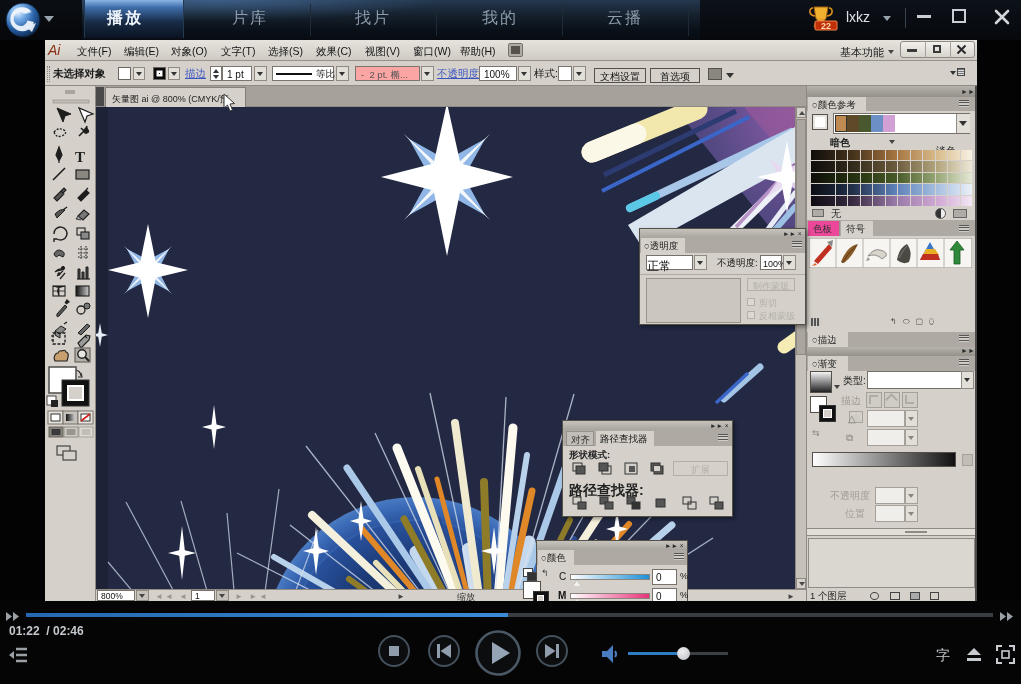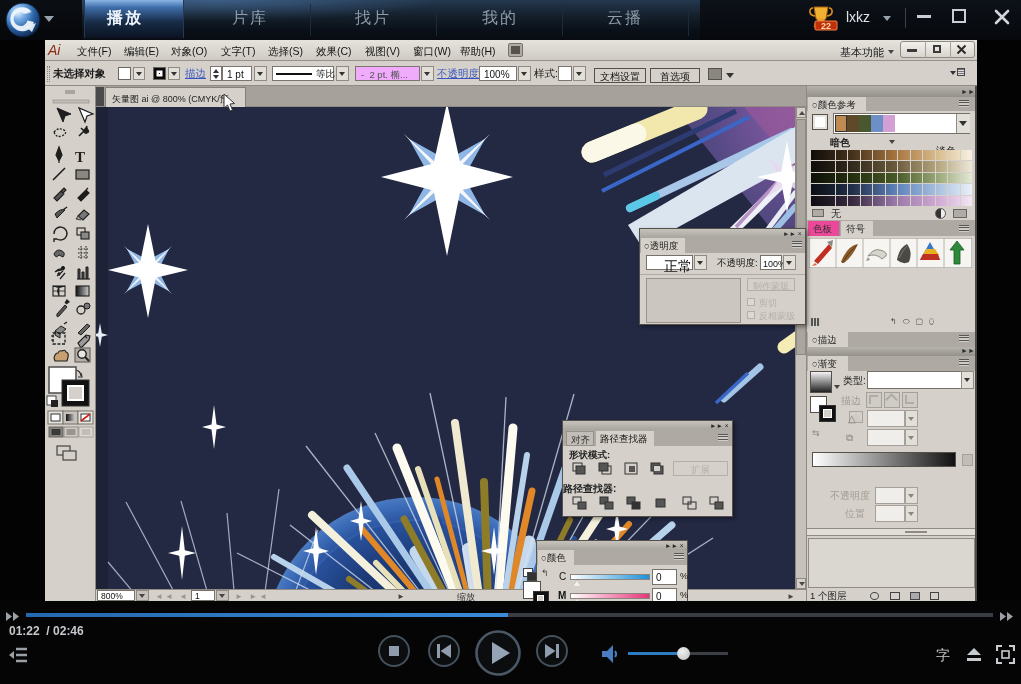--- a/index.html
+++ b/index.html
@@ -103,21 +103,21 @@
   <div class="abs" style="left:168px;top:29px;width:0;height:0;border-left:3px solid transparent;border-right:3px solid transparent;border-bottom:4px solid #333"></div>
   <div class="abs" style="left:168px;top:35px;width:0;height:0;border-left:3px solid transparent;border-right:3px solid transparent;border-top:4px solid #333"></div>
   <div class="abs" style="left:177px;top:26px;width:30px;height:15px;background:#fff;border:1px solid #7a766f;font-size:10px;color:#111;padding:2px 0 0 4px">1 pt</div>
   <div class="abs" style="left:209px;top:26px;width:13px;height:15px;background:#e2dfd9;border:1px solid #8f8b84"></div>
   <div class="abs" style="left:212px;top:32px;width:0;height:0;border-left:3.5px solid transparent;border-right:3.5px solid transparent;border-top:4px solid #333"></div>
   <div class="abs" style="left:227px;top:26px;width:62px;height:15px;background:#fff;border:1px solid #7a766f"></div>
   <div class="abs" style="left:231px;top:32.5px;width:36px;height:2px;background:#111"></div>
   <div class="abs cjk" style="left:271px;top:28px;font-size:9.5px;color:#111">等比</div>
   <div class="abs" style="left:291px;top:26px;width:13px;height:15px;background:#e2dfd9;border:1px solid #8f8b84"></div>
   <div class="abs" style="left:294px;top:32px;width:0;height:0;border-left:3.5px solid transparent;border-right:3.5px solid transparent;border-top:4px solid #333"></div>
-  <div class="abs cjk" style="left:310px;top:26px;width:65px;height:15px;background:#f0abfc;border:1px solid #7a766f;font-size:9.5px;color:#555;padding:2px 0 0 5px">-&nbsp; 2 pt. 椭...</div>
+  <div class="abs cjk" style="left:310px;top:26px;width:65px;height:15px;background:#fca5a5;border:1px solid #7a766f;font-size:9.5px;color:#555;padding:2px 0 0 5px">-&nbsp; 2 pt. 椭...</div>
   <div class="abs" style="left:376px;top:26px;width:13px;height:15px;background:#e2dfd9;border:1px solid #8f8b84"></div>
   <div class="abs" style="left:379px;top:32px;width:0;height:0;border-left:3.5px solid transparent;border-right:3.5px solid transparent;border-top:4px solid #333"></div>
   <div class="abs cjk" style="left:392px;top:27px;font-size:10.5px;color:#3a55c0;text-decoration:underline">不透明度</div>
   <div class="abs" style="left:434px;top:26px;width:38px;height:15px;background:#fff;border:1px solid #7a766f;font-size:10px;color:#111;padding:2px 0 0 4px">100%</div>
   <div class="abs" style="left:473px;top:26px;width:13px;height:15px;background:#e2dfd9;border:1px solid #8f8b84"></div>
   <div class="abs" style="left:476px;top:32px;width:0;height:0;border-left:3.5px solid transparent;border-right:3.5px solid transparent;border-top:4px solid #333"></div>
   <div class="abs cjk" style="left:489px;top:27px;font-size:10.5px;color:#1a1a1a">样式:</div>
   <div class="abs" style="left:513px;top:26px;width:14px;height:15px;background:#fff;border:1px solid #7a766f"></div>
   <div class="abs" style="left:528px;top:26px;width:13px;height:15px;background:#e2dfd9;border:1px solid #8f8b84"></div>
   <div class="abs" style="left:531px;top:32px;width:0;height:0;border-left:3.5px solid transparent;border-right:3.5px solid transparent;border-top:4px solid #333"></div>
@@ -465,21 +465,21 @@
   <div class="abs" style="left:865px;top:552px;width:10px;height:8px;border:1px solid #444;background:#aaa"></div>
   <div class="abs" style="left:885px;top:552px;width:9px;height:8px;border:1px solid #444"></div>
 </div>
 
 <div class="abs" style="left:639px;top:228px;width:167px;height:97px;background:#d5d1ca;border:1px solid #55514a;box-shadow:2px 2px 4px rgba(0,0,0,0.4)">
   <div class="abs" style="left:0;top:0;width:165px;height:9px;background:linear-gradient(180deg,#c6c3bc,#a8a59e)"></div>
   <div class="abs" style="left:143px;top:1px;font-size:6.5px;color:#2a2a2a">►►&nbsp;×</div>
   <div class="abs" style="left:0;top:9px;width:165px;height:15px;background:#aeaaa3"></div>
   <div class="abs cjk" style="left:1px;top:9px;width:44px;height:15px;background:#d5d1ca;font-size:9.5px;color:#222;padding:2px 0 0 3px">○透明度</div>
   <div class="abs" style="left:152px;top:12px;width:10px;height:7px;background:repeating-linear-gradient(180deg,#555 0,#555 1px,#cfccc5 1px,#cfccc5 2.4px)"></div>
-  <div class="abs cjk" style="left:6px;top:26px;width:47px;height:15px;background:#fff;border:1px solid #76726b;font-size:14px;color:#111;padding:2px 0 0 17px">正常</div>
+  <div class="abs cjk" style="left:6px;top:26px;width:47px;height:15px;background:#fff;border:1px solid #76726b;font-size:12px;color:#111;padding:2px 0 0 0">正常</div>
   <div class="abs" style="left:54px;top:26px;width:13px;height:15px;background:#e2dfd9;border:1px solid #8f8b84"></div>
   <div class="abs" style="left:57px;top:32px;width:0;height:0;border-left:3.5px solid transparent;border-right:3.5px solid transparent;border-top:4px solid #333"></div>
   <div class="abs cjk" style="left:77px;top:28px;font-size:9.5px;color:#111">不透明度:</div>
   <div class="abs" style="left:120px;top:26px;width:22px;height:15px;background:#fff;border:1px solid #76726b;font-size:9px;color:#111;padding:2.5px 0 0 2px">100%</div>
   <div class="abs" style="left:143px;top:26px;width:13px;height:15px;background:#e2dfd9;border:1px solid #8f8b84"></div>
   <div class="abs" style="left:146px;top:32px;width:0;height:0;border-left:3.5px solid transparent;border-right:3.5px solid transparent;border-top:4px solid #333"></div>
   <div class="abs" style="left:0;top:45px;width:165px;height:1px;background:#b0aca5"></div>
   <div class="abs" style="left:6px;top:49px;width:95px;height:45px;background:#cbc7c0;border:1px solid #9a968f"></div>
   <div class="abs cjk" style="left:107px;top:49px;width:48px;height:13px;border:1px solid #b4b0a9;font-size:9px;color:#b4b0a9;text-align:center;padding-top:1px">制作蒙版</div>
   <div class="abs" style="left:107px;top:69px;width:8px;height:8px;border:1px solid #b4b0a9;background:#ddd9d2"></div>
@@ -507,21 +507,21 @@
   <div class="abs" style="left:61px;top:41px;width:15px;height:14px"><svg width="15" height="14">
           <rect x="1" y="1" width="12" height="11" fill="none" stroke="#333"></rect>
           <rect x="5" y="4" width="6" height="6" fill="#555"></rect>
         </svg></div>
   <div class="abs" style="left:87px;top:41px;width:15px;height:14px"><svg width="15" height="14">
           <rect x="1" y="1" width="9" height="8" fill="#555" stroke="#333"></rect>
           <rect x="4" y="4" width="9" height="8" fill="#555" stroke="#333"></rect>
           <rect x="4" y="4" width="6" height="5" fill="#d5d1ca"></rect>
         </svg></div>
   <div class="abs cjk" style="left:110px;top:40px;width:55px;height:15px;border:1px solid #b4b0a9;font-size:9.5px;color:#b4b0a9;text-align:center;padding-top:2px">扩展</div>
-  <div class="abs cjk" style="left:0;top:61px;font-size:10px;font-weight:bold;color:#222">路径查找器:</div>
+  <div class="abs cjk" style="left:6px;top:61px;font-size:14px;font-weight:bold;color:#222">路径查找器:</div>
   <div class="abs" style="left:9px;top:75px"><svg width="15" height="14">
           <rect x="1" y="1" width="8" height="7" fill="none" stroke="#333"></rect>
           <rect x="6" y="6" width="8" height="7" fill="#555" stroke="#333"></rect>
         </svg></div>
   <div class="abs" style="left:36px;top:75px"><svg width="15" height="14">
           <rect x="1" y="1" width="8" height="7" fill="#555" stroke="#333"></rect>
           <rect x="6" y="6" width="8" height="7" fill="#555" stroke="#333"></rect>
         </svg></div>
   <div class="abs" style="left:63px;top:75px"><svg width="15" height="14">
           <rect x="1" y="1" width="8" height="7" fill="#555" stroke="#333"></rect>

